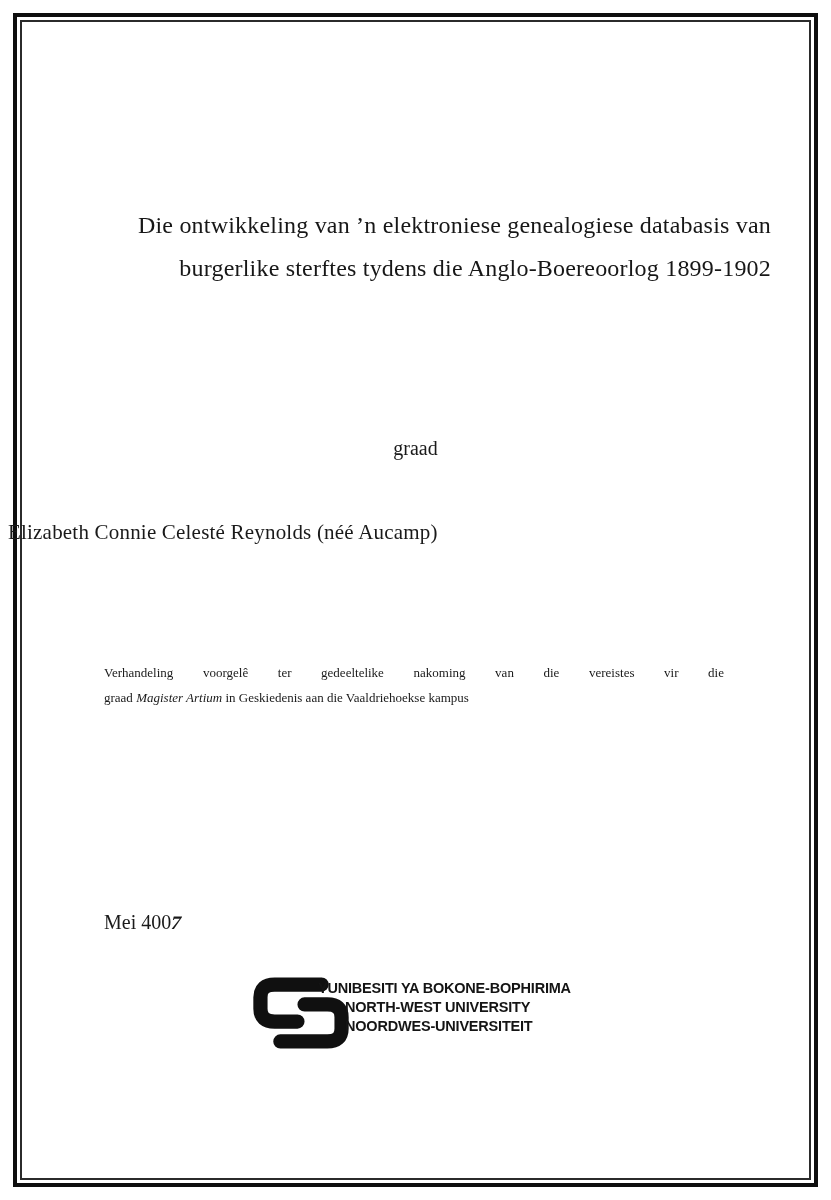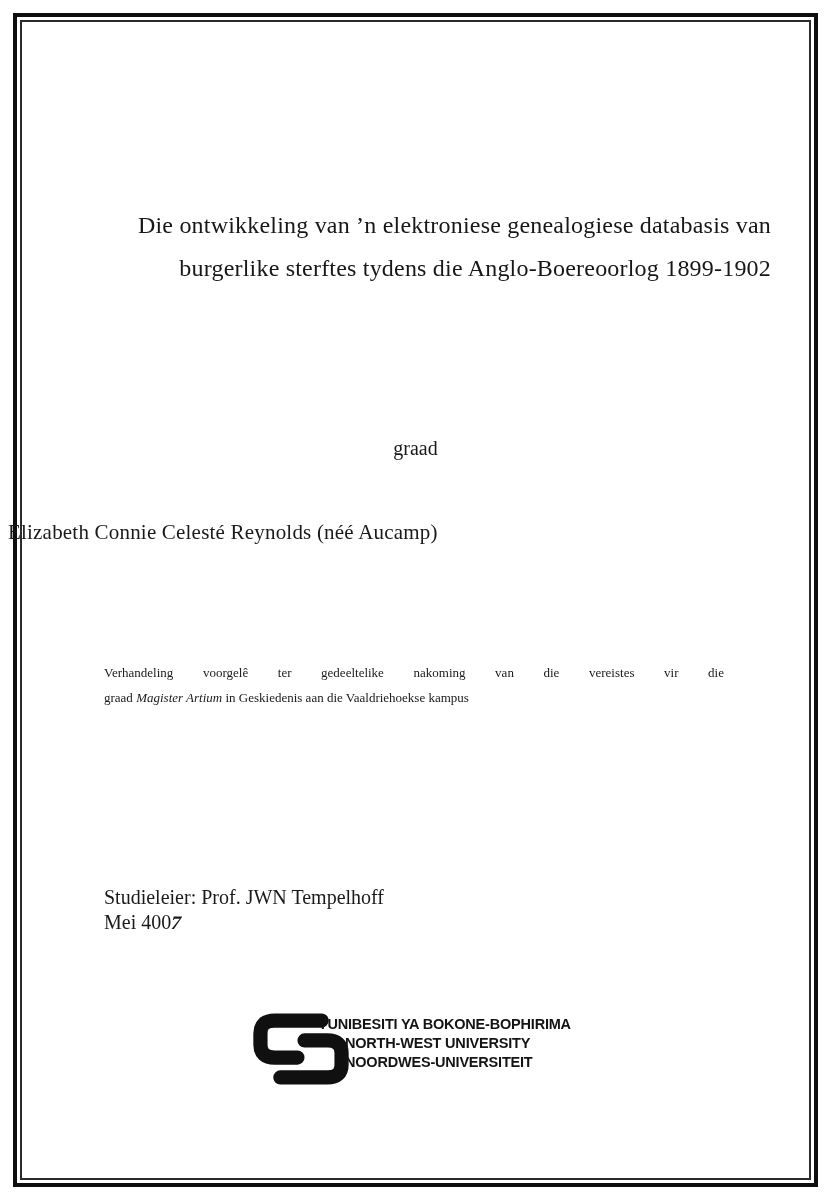--- a/index.html
+++ b/index.html
@@ -89,21 +89,20 @@
     display: inline-block;
     transform: skewX(-14deg) scaleY(0.95);
     font-weight: bold;
   }
   .logo {
     position: absolute;
     left: 253px;
     top: 974px;
     width: 340px;
     height: 80px;
-    margin-top: 36px;
   }
   .logo-mark {
     position: absolute;
     left: 0;
     top: 2px;
   }
   .logo-text {
     position: absolute;
     left: 65px;
     top: 5px;
@@ -133,21 +132,20 @@
 
   <div class="byline">graad</div>
 
   <div class="author">Elizabeth Connie Celesté Reynolds (néé Aucamp)</div>
 
   <div class="statement">
     <div class="stmt-line1">Verhandeling voorgelê ter gedeeltelike nakoming van die vereistes vir die</div>
     <div><span>graad </span><span class="italic">Magister Artium</span><span> in Geskiedenis aan die Vaaldriehoekse kampus</span></div>
   </div>
 
-  <div class="supervisor">Studieleier: Prof. JWN Tempelhoff</div>
 
   <div class="date"><span>Mei 400</span><span class="seven">7</span></div>
 
   <div class="logo">
     <svg class="logo-mark" width="96" height="74" viewBox="0 0 134 104" aria-hidden="true">
       <path d="M 96 12 H 30 Q 10 12 10 30 V 46 Q 10 64 30 64 H 62" fill="none" stroke="#101010" stroke-width="20" stroke-linecap="round"></path>
       <path d="M 38 92 H 104 Q 124 92 124 74 V 58 Q 124 40 104 40 H 72" fill="none" stroke="#101010" stroke-width="20" stroke-linecap="round"></path>
     </svg>
     <div class="logo-text">
       <div class="lt1">YUNIBESITI YA BOKONE-BOPHIRIMA</div>

